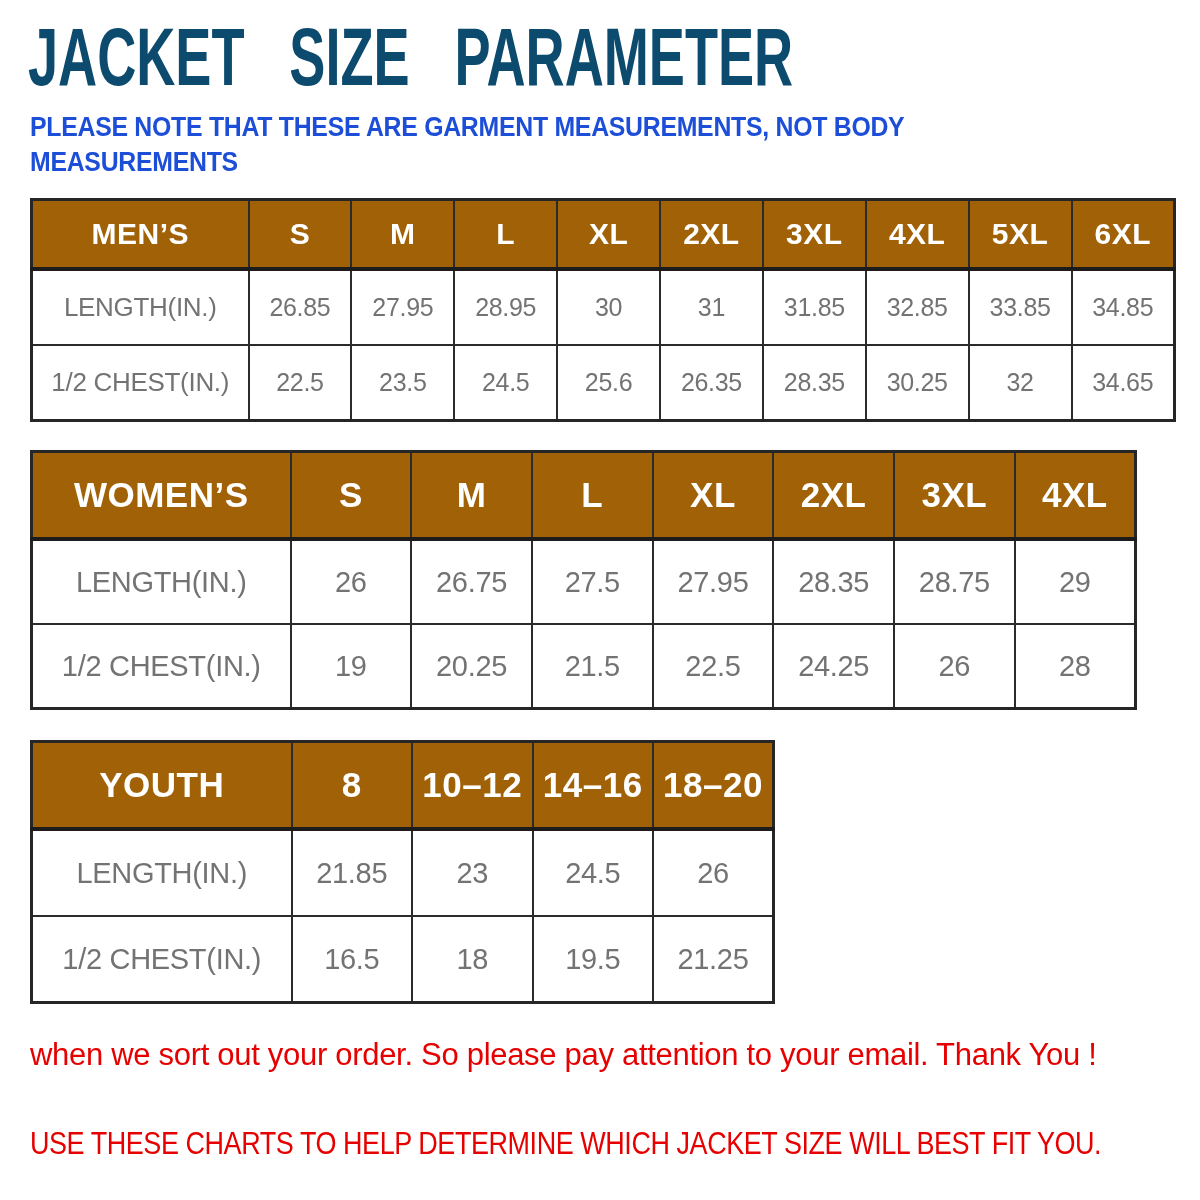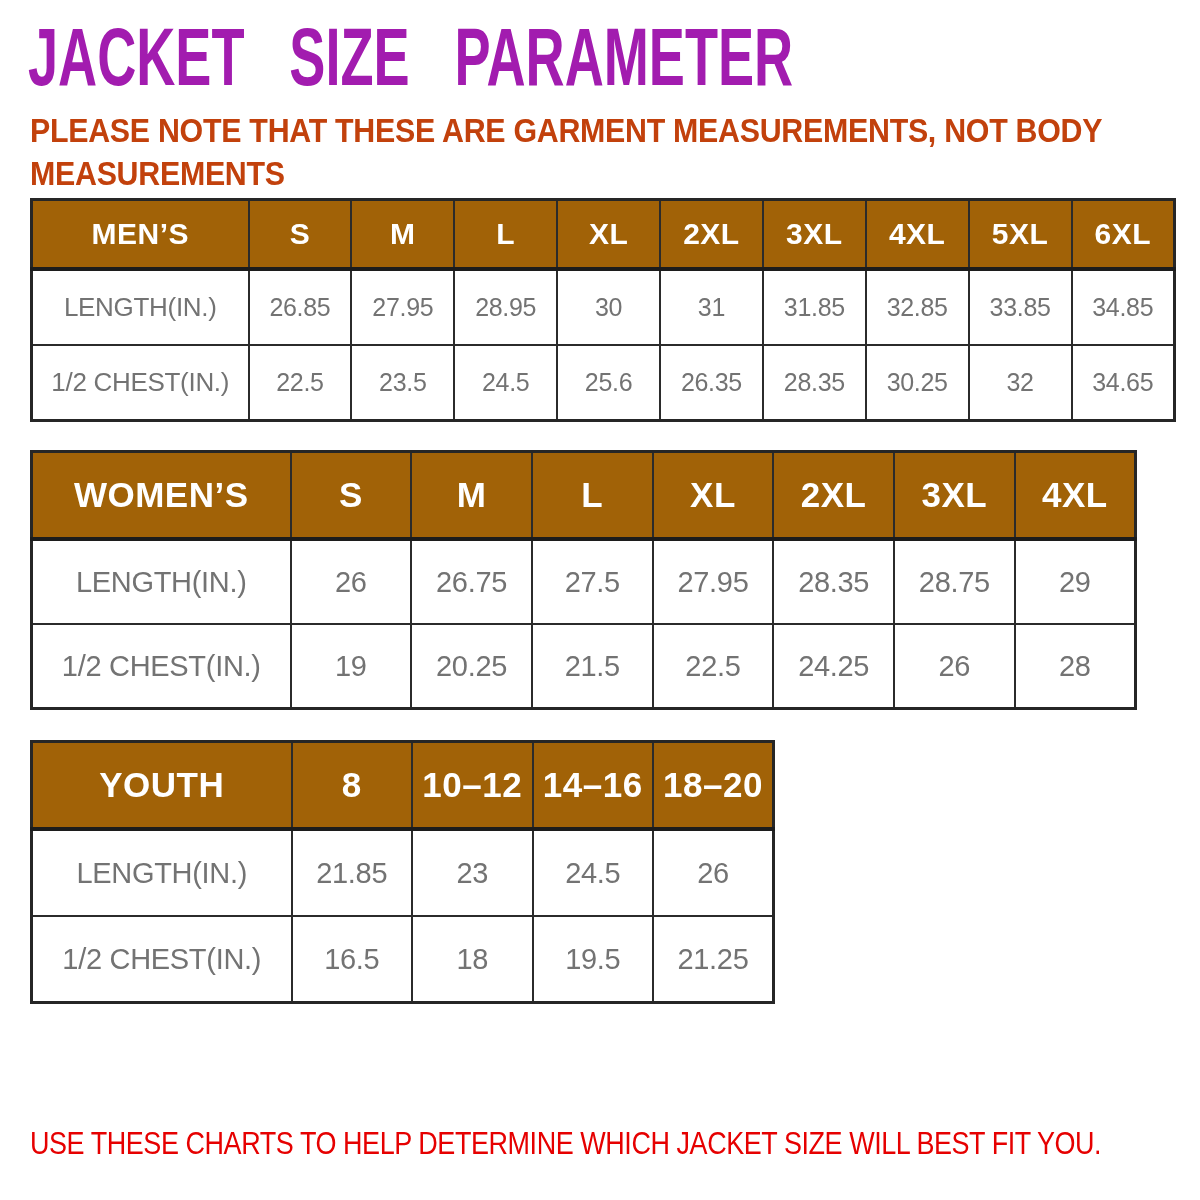--- a/index.html
+++ b/index.html
@@ -7,32 +7,32 @@
     width:1200px; height:1200px; overflow:hidden;
     background:#ffffff; position:relative;
     font-family:"Liberation Sans", sans-serif;
     -webkit-font-smoothing:antialiased;
   }
   .page { position:absolute; inset:0; }
 
   
   .title {
     position:absolute; top:16px; left:28px; margin:0;
-    font-size:82px; font-weight:700; color:#a21caf;
+    font-size:82px; font-weight:700; color:#0c4a6e;
     line-height:1; white-space:nowrap; letter-spacing:0;
   }
   .title .condense {
     display:inline-block; transform:scaleX(0.66); transform-origin:0 0;
     word-spacing:0.55em;
   }
 
   
   .note {
     position:absolute; top:110px; left:30px;
-    color:#c2410c; font-size:33px; font-weight:700; line-height:1.3;
+    color:#1d4ed8; font-size:27px; font-weight:700; line-height:1.3;
     letter-spacing:-0.3px; white-space:nowrap;
   }
   .note .nline { transform:scaleX(0.92); transform-origin:0 0; }
 
   
   table.size-table {
     position:absolute; border-collapse:collapse; table-layout:fixed;
     border:3px solid #262626;
   }
   table.size-table th, table.size-table td {
@@ -225,19 +225,20 @@
         <td class="rlabel">1/2 CHEST(IN.)</td>
         <td>16.5</td>
         <td>18</td>
         <td>19.5</td>
         <td>21.25</td>
       </tr>
     </tbody>
   </table>
 
   <div class="footer-para">
+    <div>when we sort out your order. So please pay attention to your email. Thank You !</div>
   </div>
 
   <div class="advice">
     <span class="condense">USE THESE CHARTS TO HELP DETERMINE WHICH JACKET SIZE WILL BEST FIT YOU.</span>
   </div>
 
 </div>
 
 </body></html>

